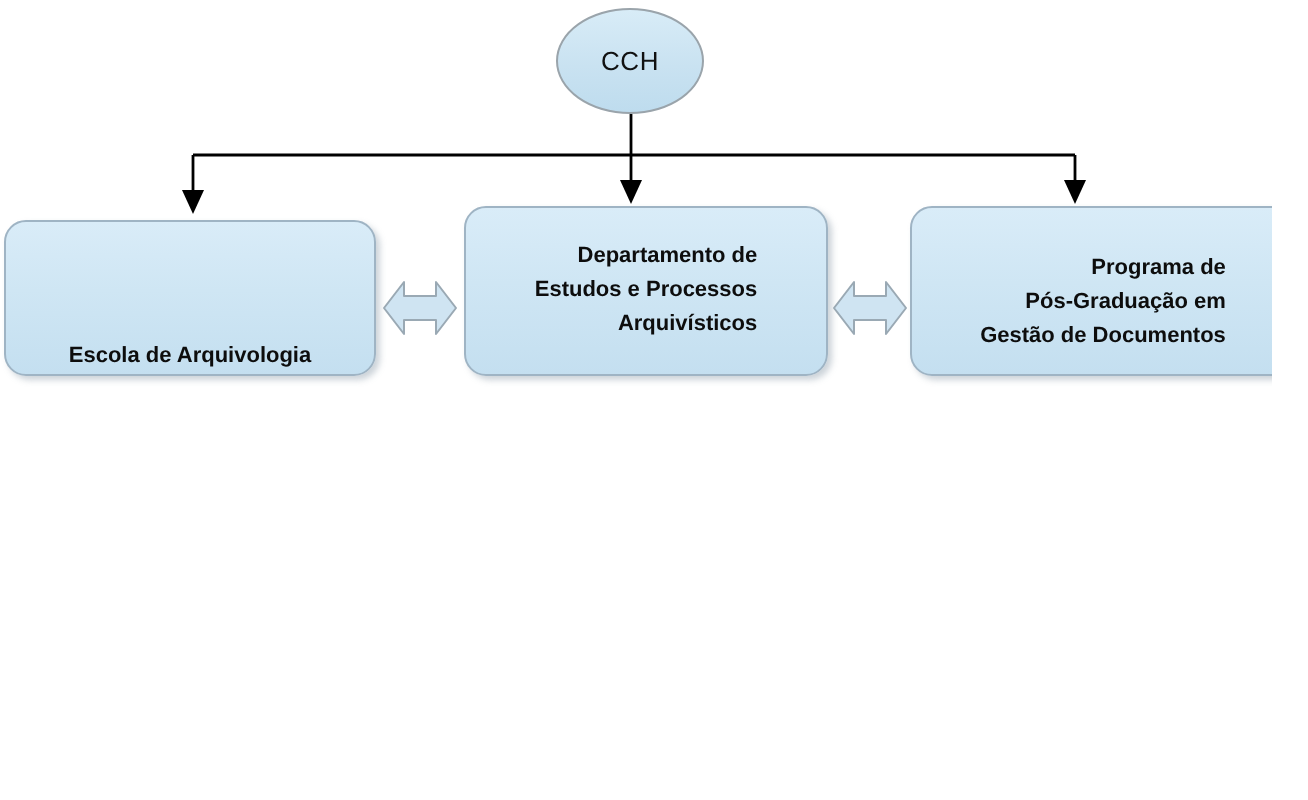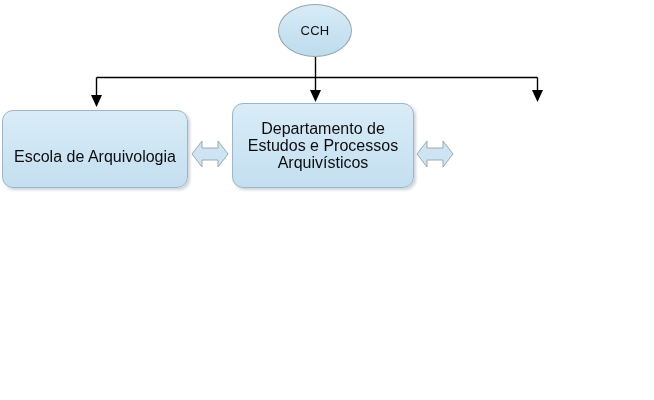--- a/index.html
+++ b/index.html
@@ -60,28 +60,29 @@
     background: linear-gradient(to bottom, #d9ecf8 0%, #cfe6f4 45%, #c4dff0 100%);
     box-shadow: 2px 2px 3px rgba(120,140,155,0.38);
     overflow: hidden;
     display: flex;
     justify-content: center;
   }
   .node-box.centered { align-items: center; }
   .node-box.lower    { align-items: flex-end; }
 
   .node-text {
-    font-size: 16px;
+    font-size: 11px;
     line-height: 17px;
     color: #0d0d0d;
-    text-align: center;
+    text-align: right;
     padding: 0 6px;
     white-space: pre-line;
+    font-weight: bold;
   }
-  .node-text.lower-pad { padding-bottom: 22px; }
+  .node-text.lower-pad { }
   
   .node-text.overflow-block {
     position: relative;
     top: 6px;
   }
 
   #box-escola {
     left: 2px;  top: 110px;  width: 186px; height: 78px;
   }
   #box-departamento {
@@ -136,14 +137,19 @@
   <div id="box-departamento" class="node-box centered">
     <div class="node-text">Departamento de
 Estudos e Processos
 Arquivísticos</div>
   </div>
 
   <svg class="bidir-arrow" id="arrow-departamento-programa" viewBox="0 0 38 34" width="38" height="34">
     <polygon points="1,17 11,4 11,11 27,11 27,4 37,17 27,30 27,23 11,23 11,30" fill="#cfe4f2" stroke="#9aa9b4" stroke-width="1" stroke-linejoin="round"></polygon>
   </svg>
 
+  <div id="box-programa" class="node-box centered">
+    <div class="node-text overflow-block">Programa de
+Pós-Graduação em
+Gestão de Documentos</div>
+  </div>
 
 </div>
 
 </body></html>

